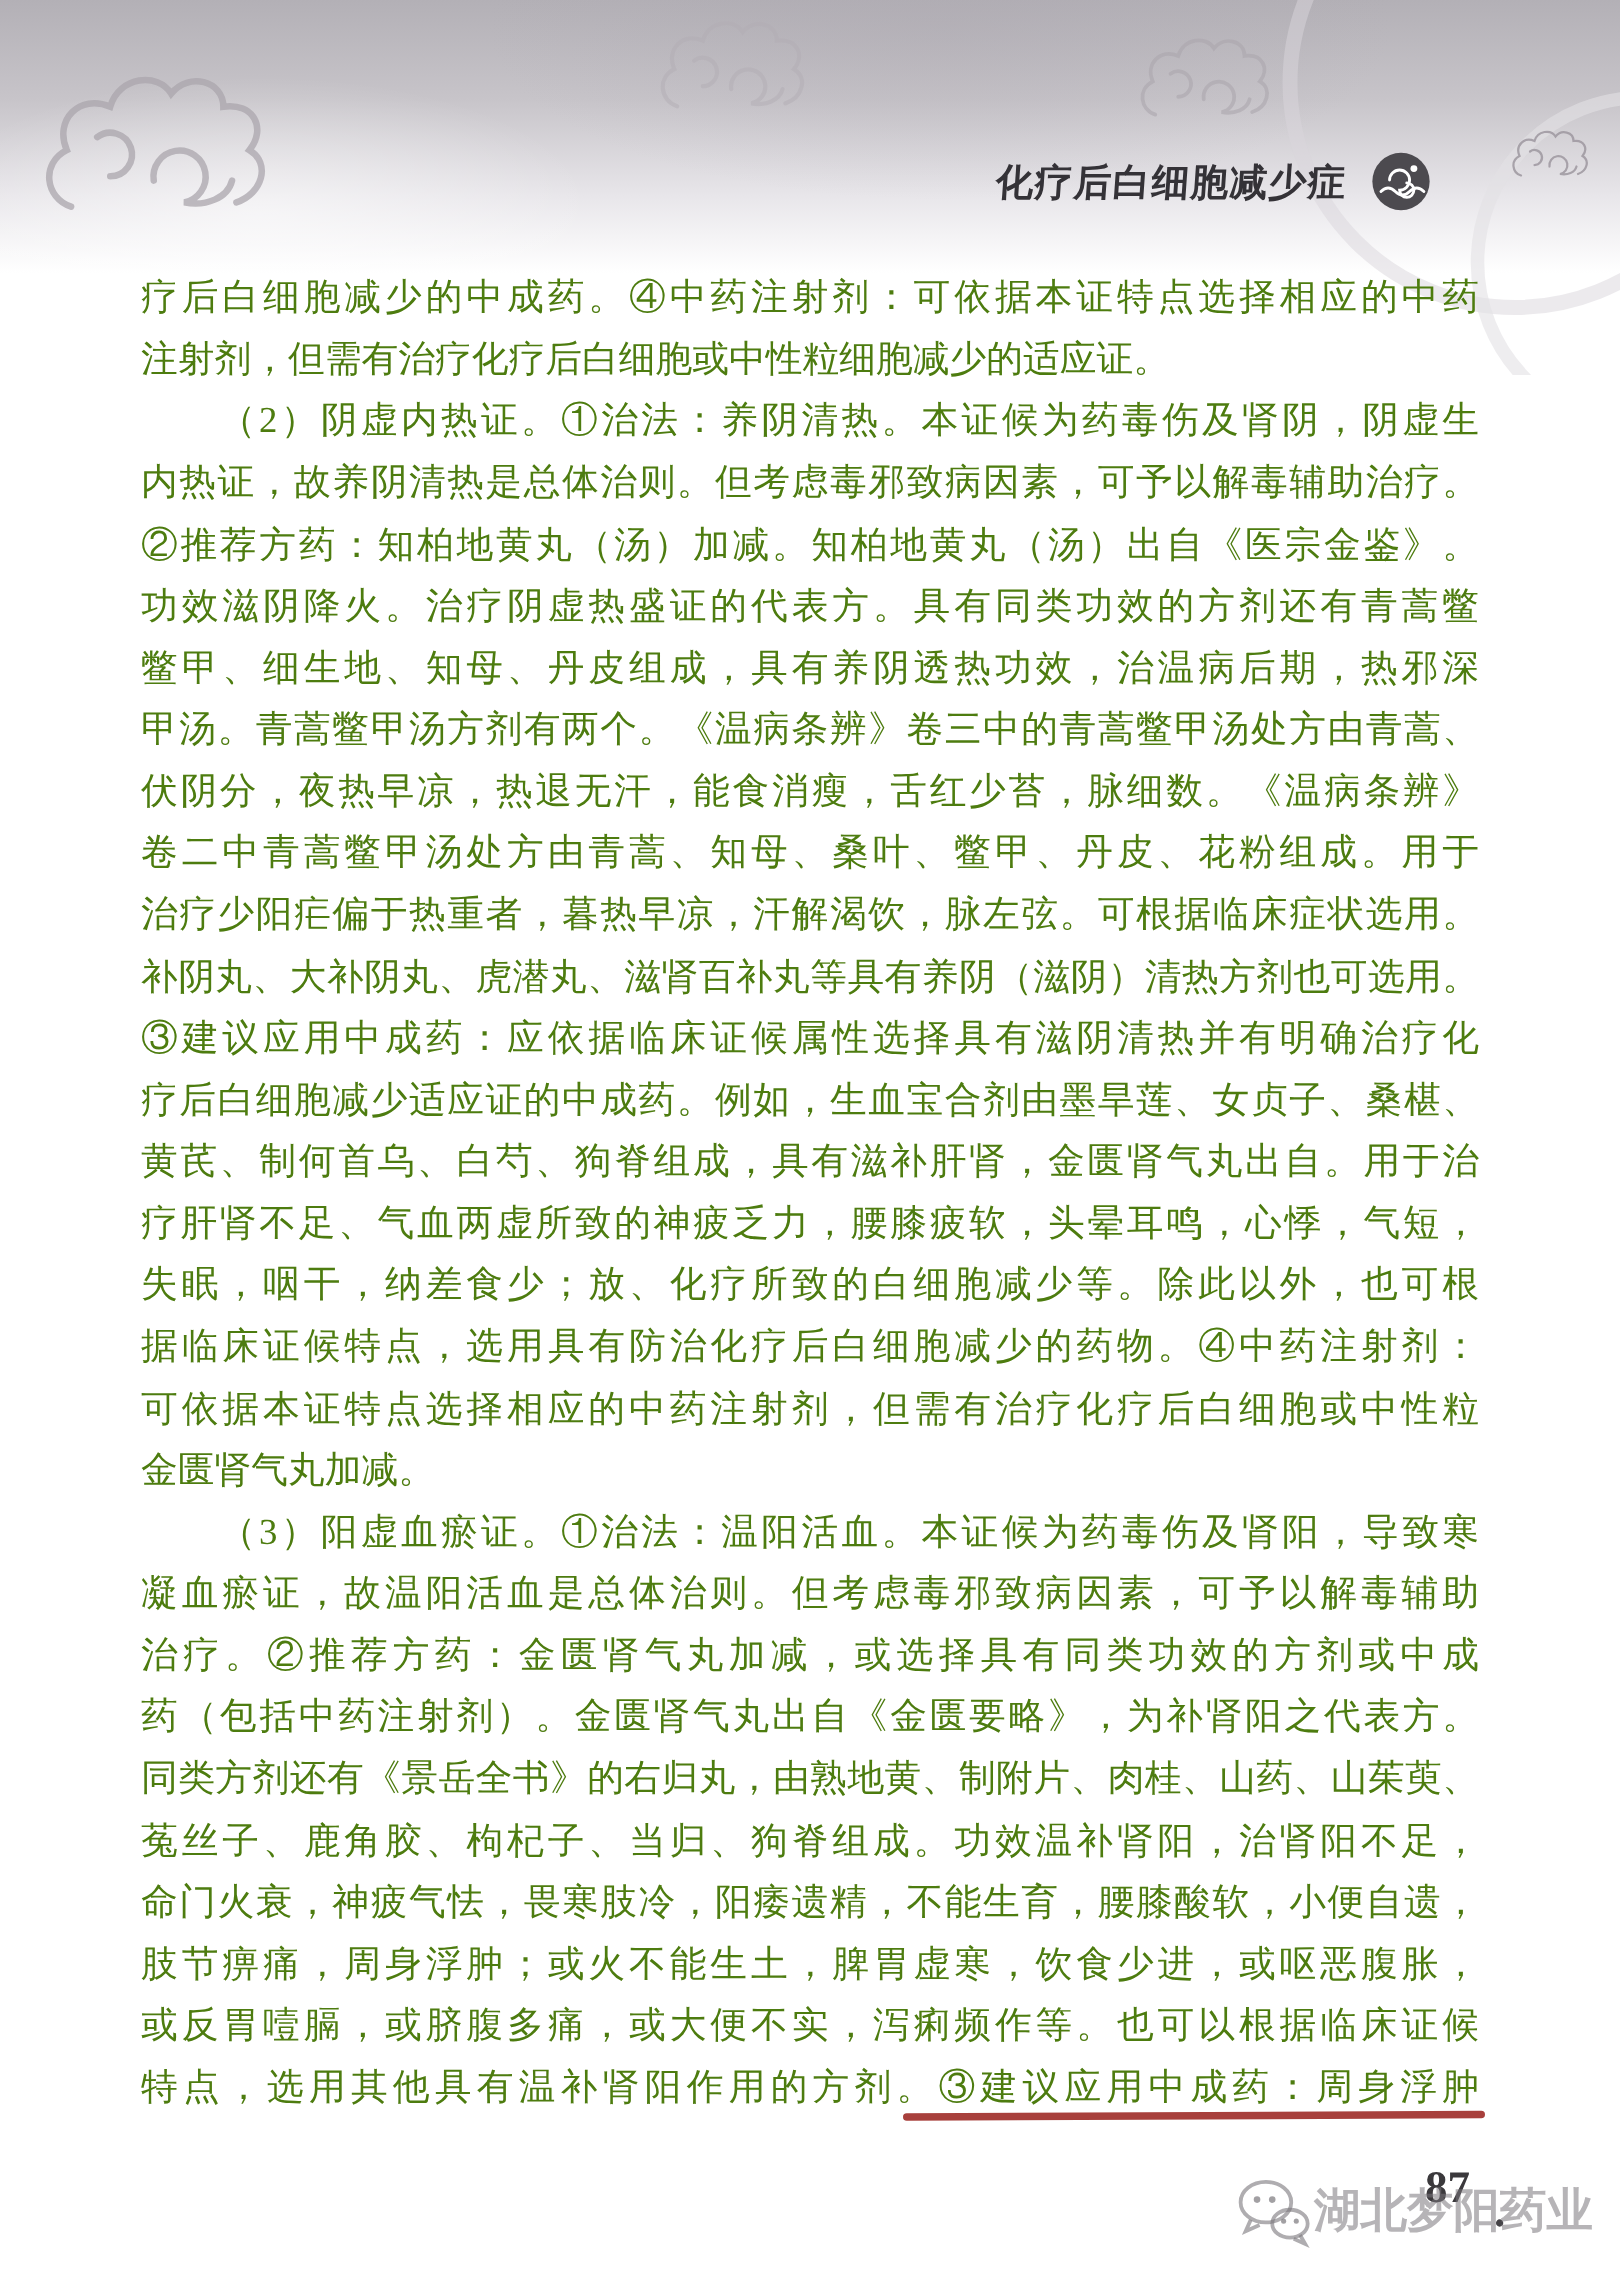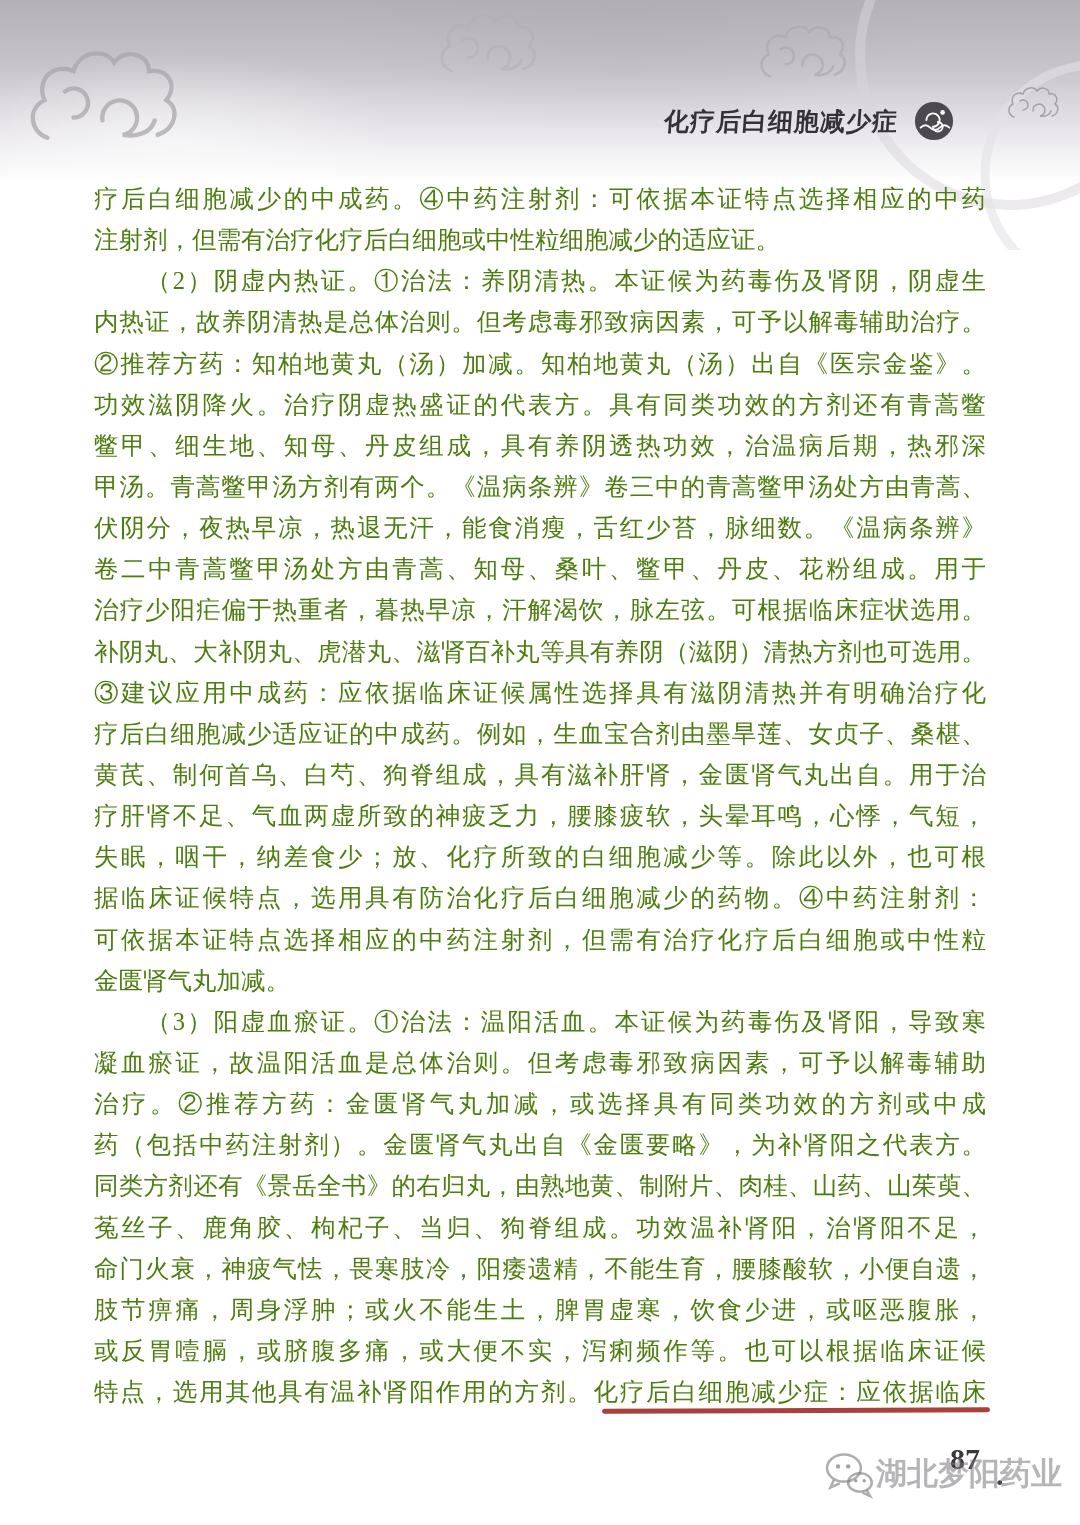--- a/index.html
+++ b/index.html
@@ -116,21 +116,21 @@
     <div class="line short">金匮肾气丸加减。</div>
     <div class="line indent">（3）阳虚血瘀证。①治法：温阳活血。本证候为药毒伤及肾阳，导致寒</div>
     <div class="line">凝血瘀证，故温阳活血是总体治则。但考虑毒邪致病因素，可予以解毒辅助</div>
     <div class="line">治疗。②推荐方药：金匮肾气丸加减，或选择具有同类功效的方剂或中成</div>
     <div class="line">药（包括中药注射剂）。金匮肾气丸出自《金匮要略》，为补肾阳之代表方。</div>
     <div class="line">同类方剂还有《景岳全书》的右归丸，由熟地黄、制附片、肉桂、山药、山茱萸、</div>
     <div class="line">菟丝子、鹿角胶、枸杞子、当归、狗脊组成。功效温补肾阳，治肾阳不足，</div>
     <div class="line">命门火衰，神疲气怯，畏寒肢冷，阳痿遗精，不能生育，腰膝酸软，小便自遗，</div>
     <div class="line">肢节痹痛，周身浮肿；或火不能生土，脾胃虚寒，饮食少进，或呕恶腹胀，</div>
     <div class="line">或反胃噎膈，或脐腹多痛，或大便不实，泻痢频作等。也可以根据临床证候</div>
-    <div class="line">特点，选用其他具有温补肾阳作用的方剂。化疗后白细胞减少症：应依据临床</div>
+    <div class="line">特点，选用其他具有温补肾阳作用的方剂。③建议应用中成药：周身浮肿</div>
   </div>
 
 <div class="red-underline" style="background: rgb(168, 64, 60);"></div>
 
 <span class="page-number">87</span>
 <span class="page-dot">.</span>
 
 <div class="watermark">
   <svg width="54" height="50" viewBox="0 0 64 58" aria-hidden="true">
     <g fill="none" stroke="rgba(122,119,124,0.6)" stroke-width="3">

